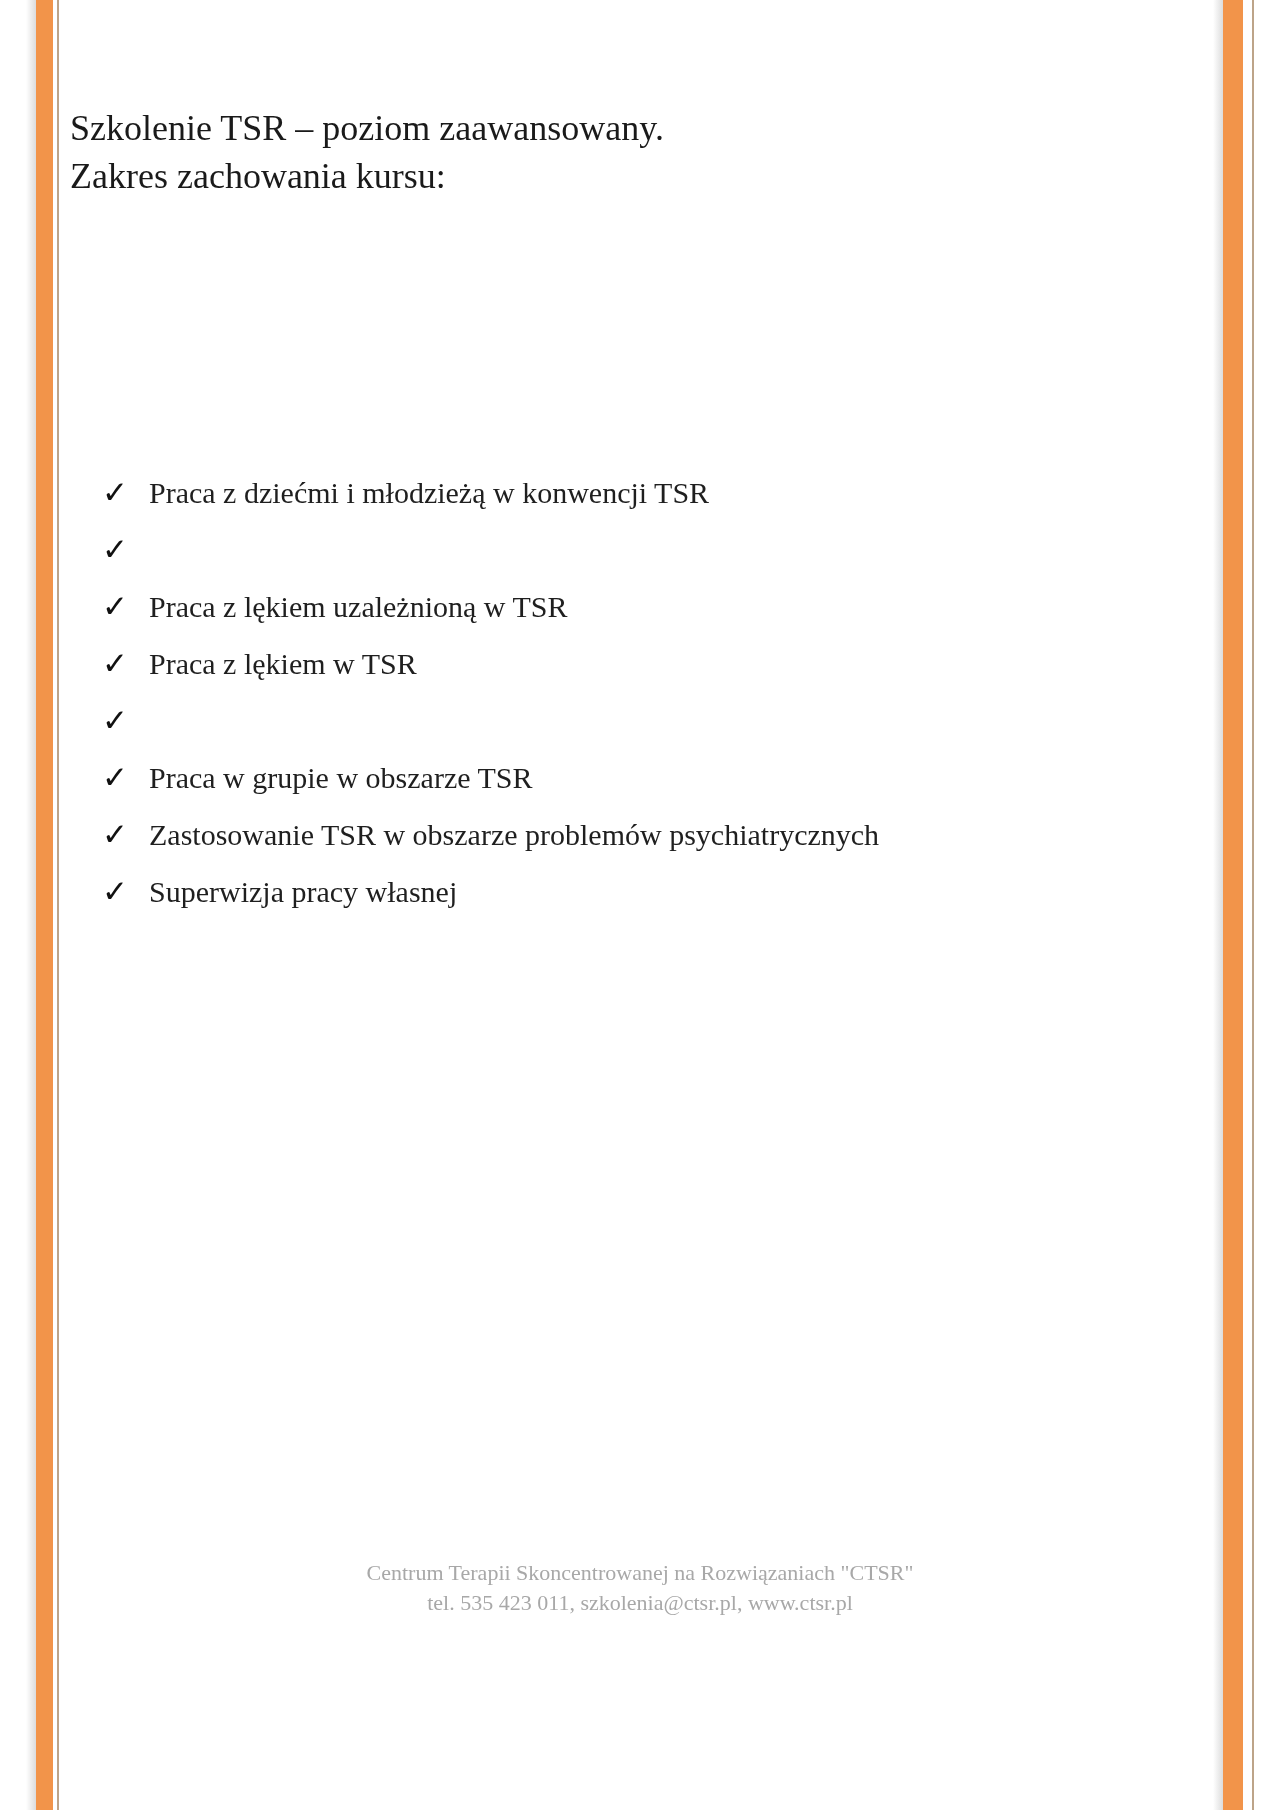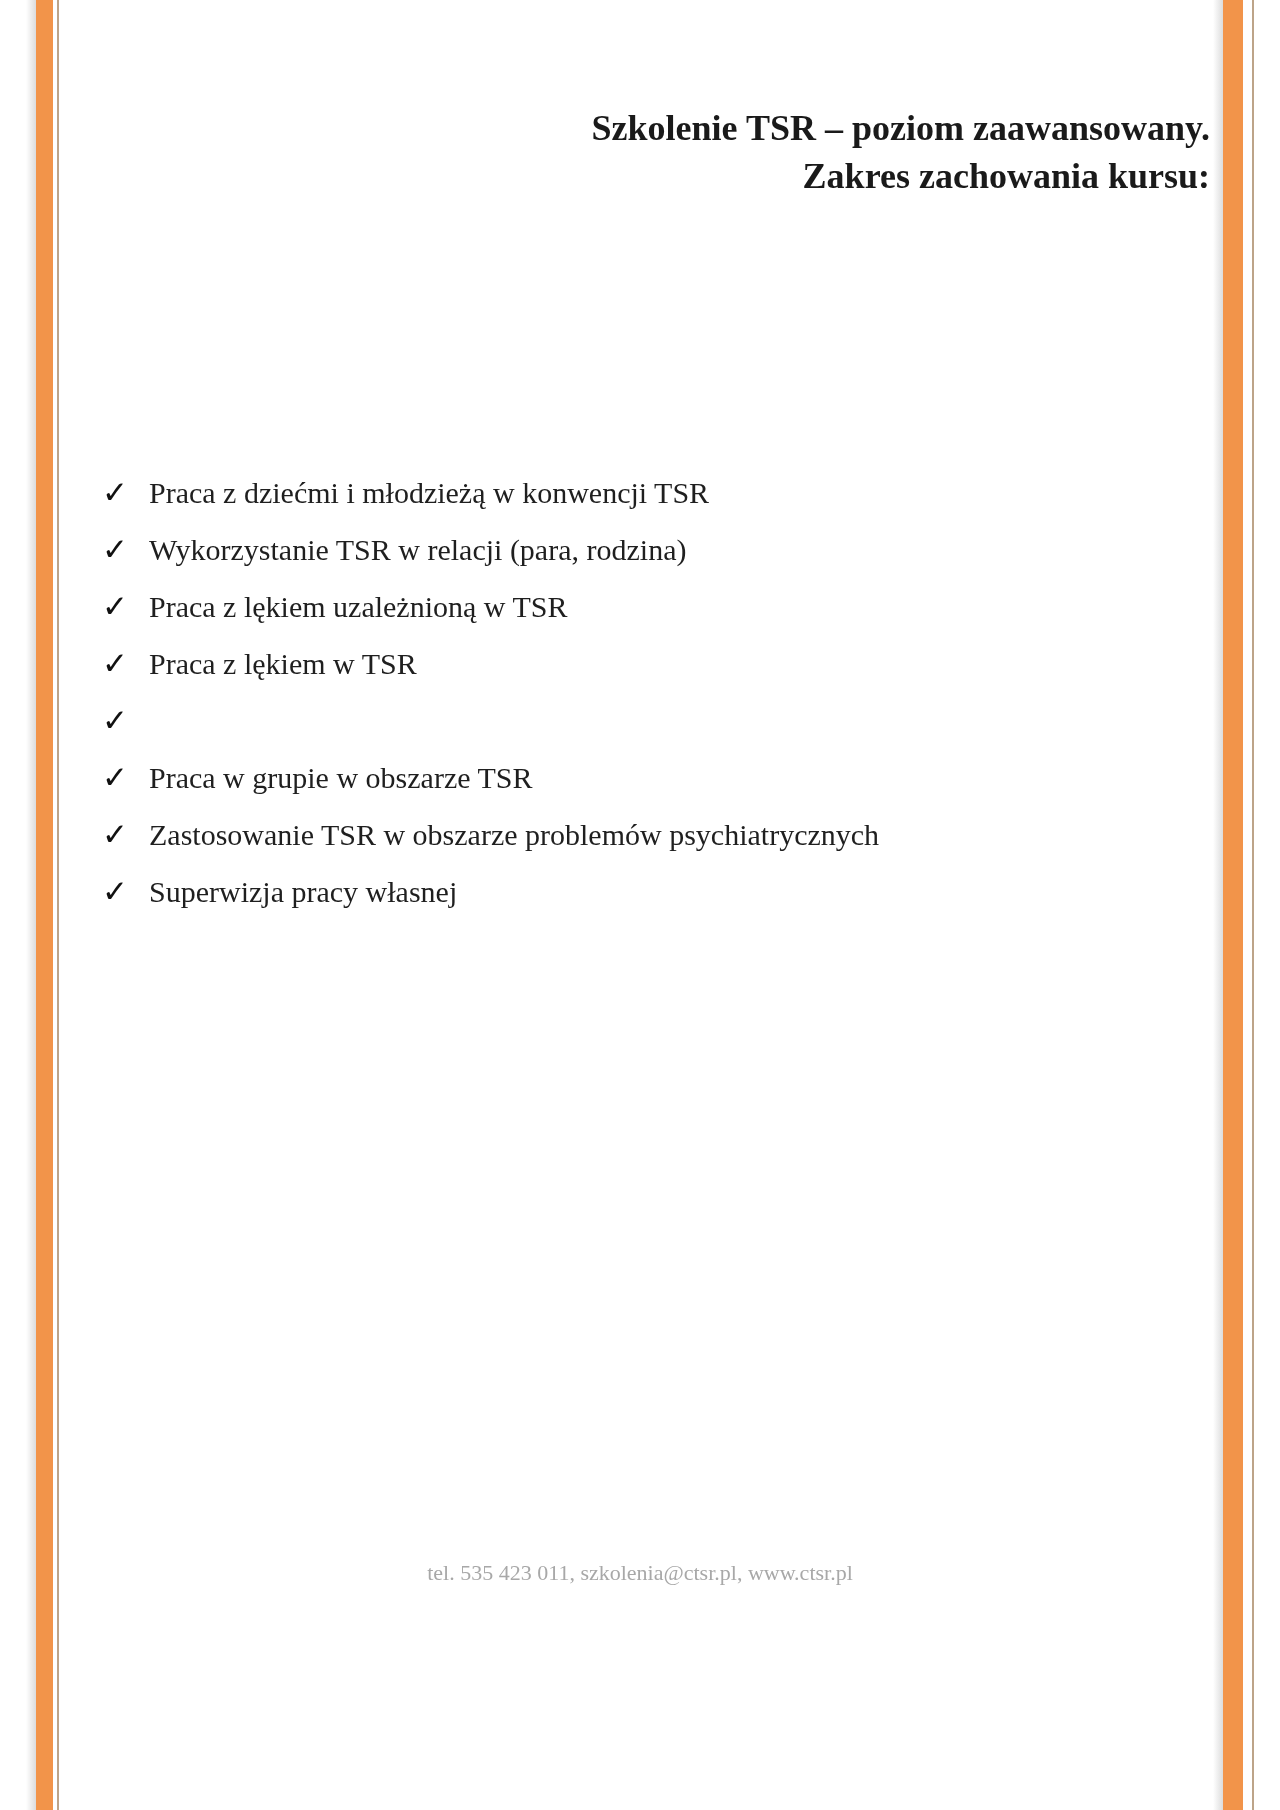--- a/index.html
+++ b/index.html
@@ -45,23 +45,23 @@
   .rule-left  { left: 57px; }
   .rule-right { left: 1252px; }
 
   
   .title {
     position: absolute;
     top: 104px;
     left: 70px;
     right: 70px;
     margin: 0;
-    text-align: right;
+    text-align: left;
     font-size: 36px;
-    font-weight: bold;
+    font-weight: normal;
     line-height: 48px;
     color: #1a1a1a;
   }
   .title-line { display: block; }
 
   
   .checklist {
     position: absolute;
     top: 464px;
     left: 102px;
@@ -123,21 +123,20 @@
   </h1>
 </header>
 
 <ul class="checklist" id="topics-list">
     <li class="topic">
       <span class="check">✓</span>
       <span class="topic-text">Praca z dziećmi i młodzieżą w konwencji TSR</span>
     </li>
     <li class="topic">
       <span class="check">✓</span>
-      <span class="topic-text">Wykorzystanie TSR w relacji (para, rodzina)</span>
     </li>
     <li class="topic">
       <span class="check">✓</span>
       <span class="topic-text">Praca z lękiem uzależnioną w TSR</span>
     </li>
     <li class="topic">
       <span class="check">✓</span>
       <span class="topic-text">Praca z lękiem w TSR</span>
     </li>
     <li class="topic">
@@ -151,14 +150,15 @@
       <span class="check">✓</span>
       <span class="topic-text">Zastosowanie TSR w obszarze problemów psychiatrycznych</span>
     </li>
     <li class="topic">
       <span class="check">✓</span>
       <span class="topic-text">Superwizja pracy własnej</span>
     </li>
   </ul>
 
 <footer class="footer">
+  <p>Centrum Terapii Skoncentrowanej na Rozwiązaniach "CTSR"</p>
   <p>tel. 535 423 011, szkolenia@ctsr.pl, www.ctsr.pl</p>
 </footer>
 
 </body></html>

